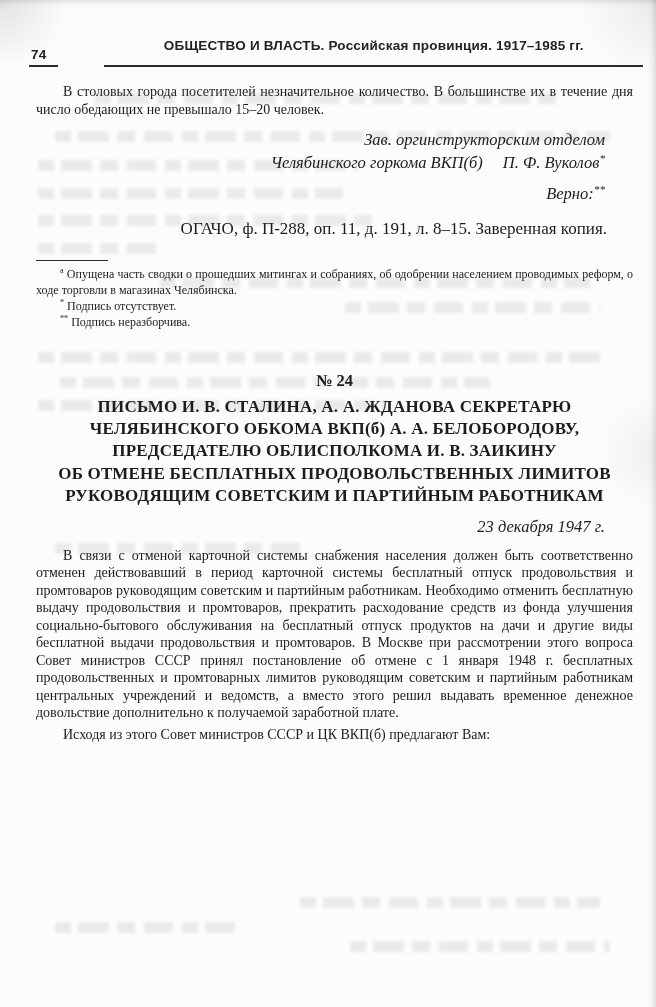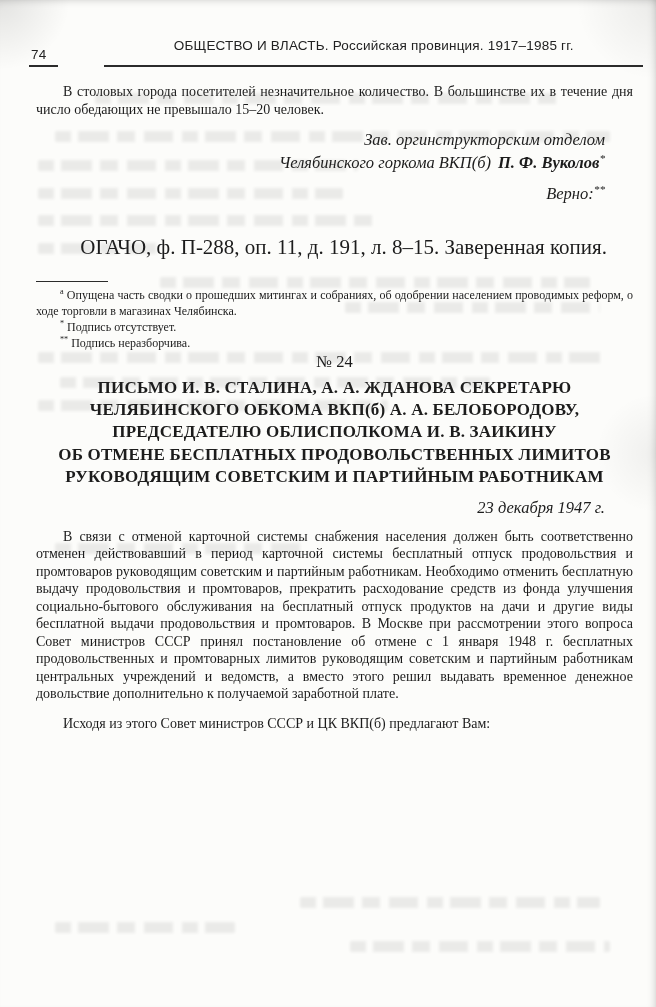--- a/index.html
+++ b/index.html
@@ -25,54 +25,54 @@
       #3a3a3a 23px 54px, transparent 54px 62px,
       #3a3a3a 62px 80px, transparent 80px 89px,
       #3a3a3a 89px 118px, transparent 118px 127px);
     border-radius:2px; pointer-events:none;
   }
 
   .running-head {
     display:flex; align-items:flex-end;
     margin:38px 13px 0 29px;
     font-family:"Liberation Sans", sans-serif;
-    font-weight:normal; font-size:13.5px; letter-spacing:.2px; color:#222;
+    font-weight:bold; font-size:13.5px; letter-spacing:.2px; color:#222;
   }
   .pagenum { border-bottom:2px solid #2b2b2b; padding:0 12px 3px 2px; }
   .rt-wrap { flex:1; margin-left:46px; border-bottom:2px solid #2b2b2b;
              text-align:center; padding-bottom:12px; }
 
   .content { margin:0 23px 0 36px; }
 
   .body { font-size:14px; line-height:1.25; text-align:justify; margin:0; }
   .ind  { text-indent:27px; }
 
   .doc23-para { margin-top:16px; }
 
   .right-block { text-align:right; padding-right:28px; }
   .sig { margin-top:10px; font-style:italic; font-size:16.5px; line-height:1.42;text-align:right; }
-  .sig-name { font-weight:bold; margin-left:7px; }
+  .sig-name { font-weight:normal; margin-left:20px; }
   sup { font-size:68%; line-height:0; }
   .verno   { margin-top:9px;  font-style:italic; font-size:16.5px; }
-  .archive { margin-top:31px; font-size:21px; padding-right:26px; }
+  .archive { margin-top:15px; font-size:17px; padding-right:26px; }
 
   .fn-rule { margin-top:21px; width:72px; border-top:1.7px solid #2b2b2b; }
   .footnotes { margin-top:5px; font-size:12px; line-height:1.35; }
   .fn { margin:0; text-align:justify; text-indent:24px; }
 
-  .doc-num { text-align:center; font-weight:normal; font-size:16.5px; }
+  .doc-num { margin-top:40px; text-align:center; font-weight:bold; font-size:16.5px; }
   .doc-title {
     margin:5px 6px 0 6px; text-align:center; font-weight:bold;
     font-size:17px; line-height:1.32; letter-spacing:.2px;
   }
   .doc-title span { display:block; }
   .doc-date { margin-top:9px; font-style:italic; font-size:16.5px; }
 
   .doc24-p1 { margin-top:10px; }
-  .doc24-p2 { margin-top:12px; }
+  .doc24-p2 { margin-top:4px; }
   .doc24-p3 { margin-top:1px; }
 </style>
 </head>
 <body>
 
 <div class="page">
 
   <div class="bleed" style="top:93px;  left:95px;  width:470px;"></div>
   <div class="bleed" style="top:131px; left:55px;  width:555px;"></div>
   <div class="bleed" style="top:160px; left:38px;  width:320px;"></div>

